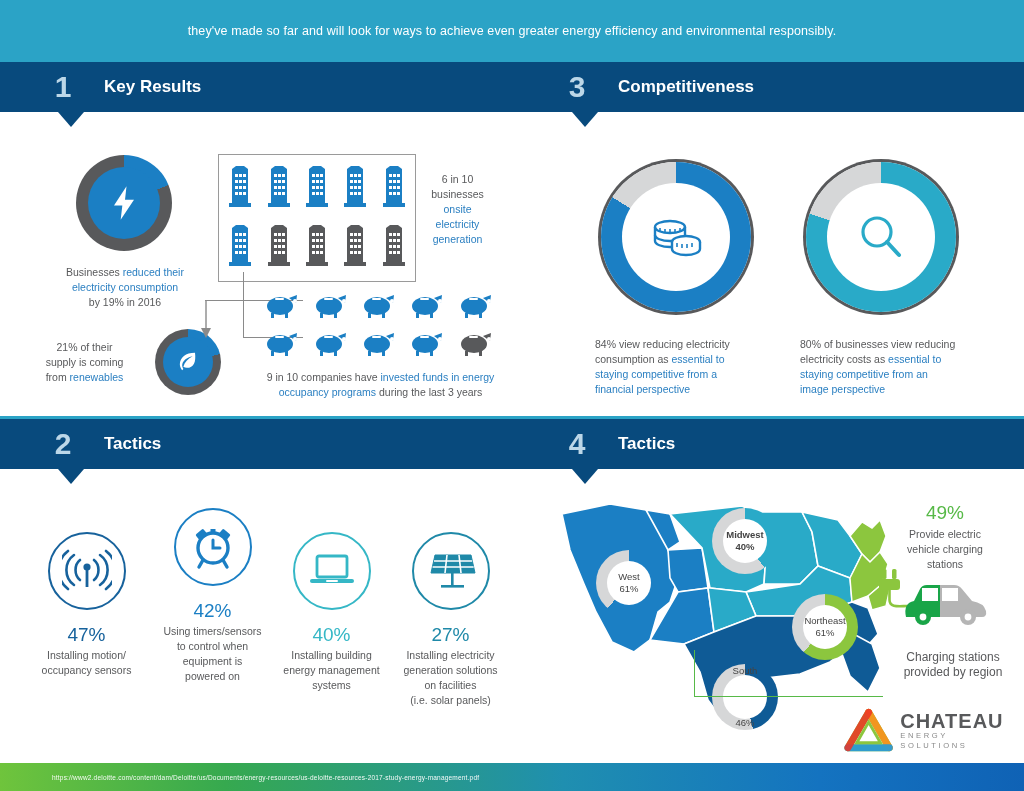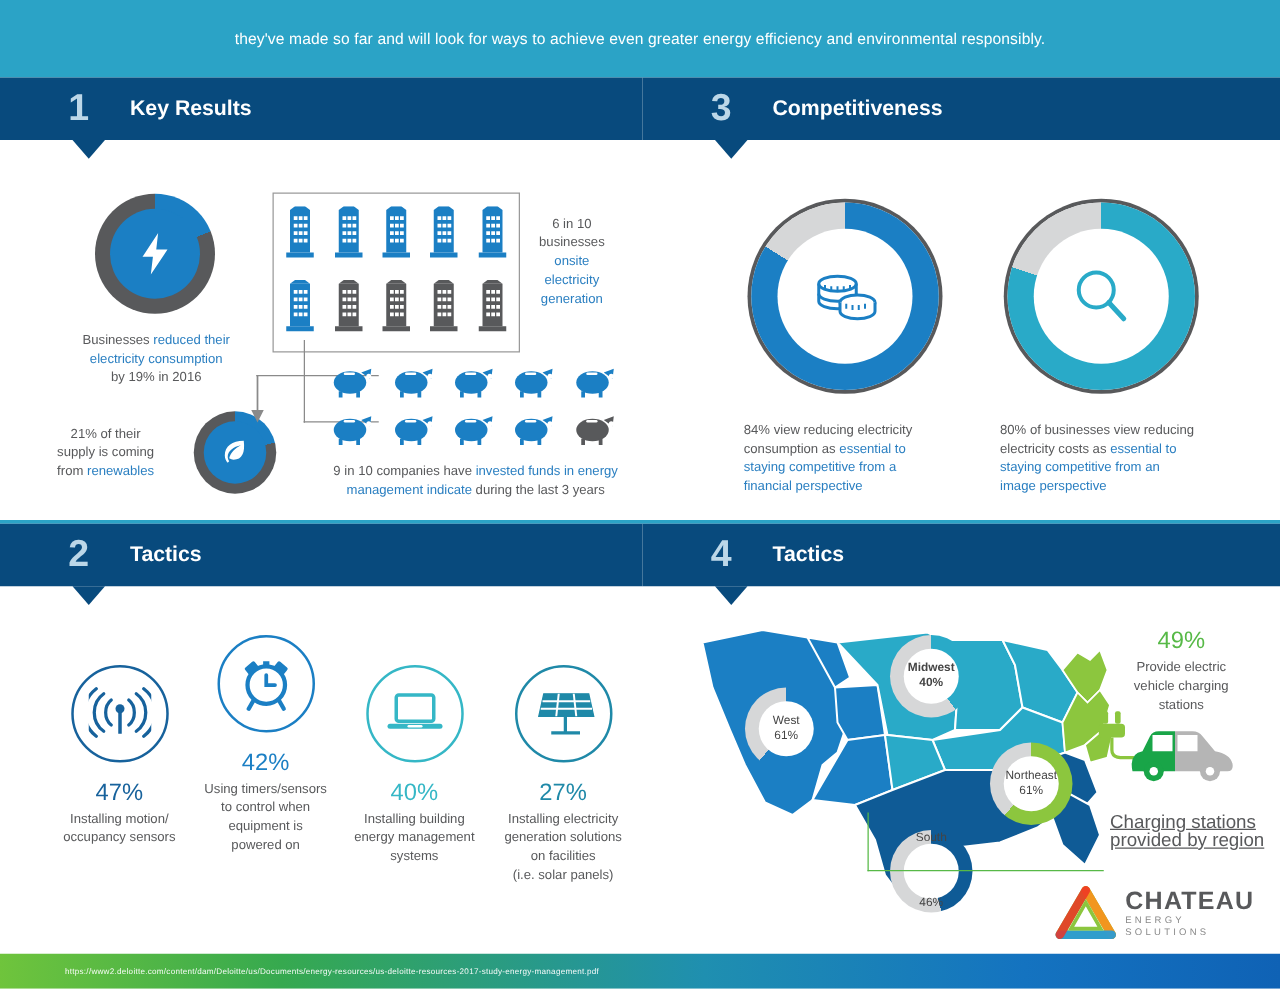--- a/index.html
+++ b/index.html
@@ -87,21 +87,21 @@
   .tpct{font-size:19px;margin-top:14px;}
   .tcap{font-size:10.5px;line-height:15px;color:#58595b;margin-top:2px;}
 
   
   .mapwrap{position:absolute;left:550px;top:492px;width:340px;height:250px;}
   .reg-label{font-size:9.5px;color:#444;line-height:12px;text-align:center;}
 
   
   .green-pct{position:absolute;color:#57b947;font-size:19px;text-align:center;width:120px;}
   .green-cap{position:absolute;font-size:10.5px;line-height:15px;color:#58595b;text-align:center;width:130px;}
-  .charge-cap{position:absolute;font-size:15px;line-height:15px;color:#58595b;width:130px;text-decoration:underline;}
+  .charge-cap{position:absolute;font-size:12px;line-height:15px;color:#58595b;text-align:center;width:130px;}
   .green-line{position:absolute;border-left:1px solid #57b947;border-bottom:1px solid #57b947;}
 
   
   .logo{position:absolute;left:843px;top:707px;width:175px;height:48px;display:flex;align-items:center;}
   .logo-text{margin-left:6px;}
   .logo-name{font-size:20px;font-weight:bold;color:#58595b;letter-spacing:1px;line-height:20px;}
   .logo-sub{font-size:7.6px;color:#8a8a8a;letter-spacing:2.6px;line-height:10px;}
 
   
   .footer{
@@ -451,21 +451,21 @@
           <polygon points="26,8 34,5 33,13" fill="#58595b"></polygon>
           <circle cx="32" cy="11" r="2" fill="#ffffff"></circle>
           <rect x="8" y="23" width="3" height="5" fill="#58595b"></rect>
           <rect x="22" y="23" width="3" height="5" fill="#58595b"></rect>
           <rect x="12" y="8" width="9" height="2" rx="1" fill="#ffffff"></rect>
         </svg></span>
   </div>
 
   <div class="cap" style="position:absolute;left:243px;top:370px;width:275px;">
     <span>9 in 10 companies have </span><span class="hl">invested funds in energy</span><br>
-    <span class="hl">management indicate</span><span> during the last 3 years</span>
+    <span class="hl">occupancy programs</span><span> during the last 3 years</span>
   </div>
 
   <div class="donut" style="position:absolute;left:601px;top:162px;width:150px;height:150px;
               background:conic-gradient(#1b7fc4 0deg 302deg,#d6d7d8 302deg 360deg);
               box-shadow:0 0 0 3px #58595b;">
     <div class="hole" style="width:108px;height:108px;">
       <svg width="56" height="44" viewBox="0 0 56 44">
         <ellipse cx="22" cy="12" rx="15" ry="6" fill="none" stroke="#1b7fc4" stroke-width="2.4"></ellipse>
         <path d="M7 12 v8 a15 6 0 0 0 30 0 v-8" fill="none" stroke="#1b7fc4" stroke-width="2.4"></path>
         <path d="M7 20 v6 a15 6 0 0 0 30 0 v-6" fill="none" stroke="#1b7fc4" stroke-width="2.4"></path>
@@ -516,21 +516,21 @@
     <div class="sec-title">Tactics</div>
   </div>
   <div class="notch" style="left:58px;top:469px;"></div>
 
   <div class="sec-bar right2">
     <div class="sec-num">4</div>
     <div class="sec-title">Tactics</div>
   </div>
   <div class="notch" style="left:572px;top:469px;"></div>
 
-  <div class="tactic" style="left:33px;top:532px;">
+  <div class="tactic" style="left:24px;top:532px;">
     <div class="tcircle" style="border:2.5px solid #17629c;">
       <svg width="50" height="46" viewBox="0 0 50 46">
         <g fill="none" stroke="#17629c" stroke-width="2.6" stroke-linecap="round">
           <path d="M18 12 a10 12 0 0 0 0 20"></path>
             <path d="M32 12 a10 12 0 0 1 0 20"></path>
           <path d="M12 7 a17 18 0 0 0 0 30"></path>
             <path d="M38 7 a17 18 0 0 1 0 30"></path>
           <path d="M6 3 a24 24 0 0 0 0 38"></path>
             <path d="M44 3 a24 24 0 0 1 0 38"></path>
         </g>

